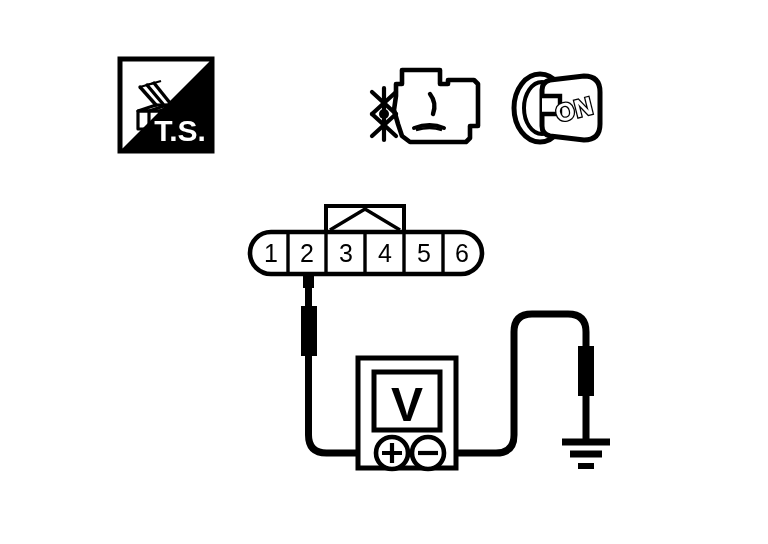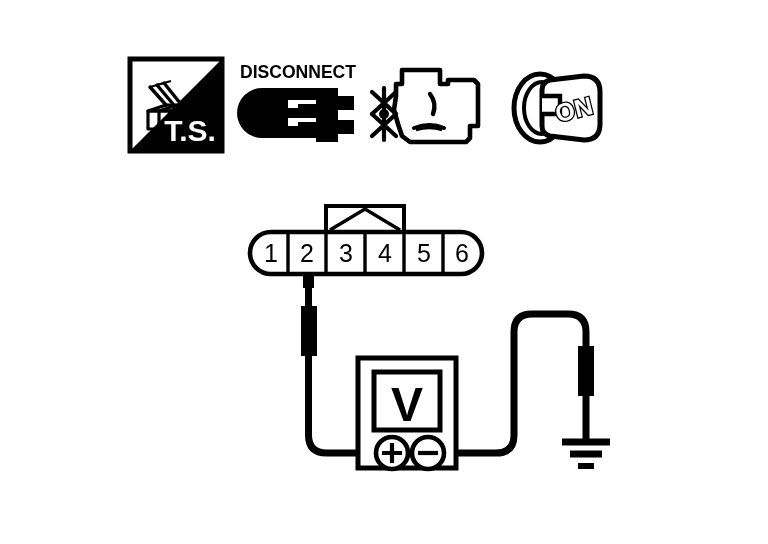--- a/index.html
+++ b/index.html
@@ -45,21 +45,21 @@
     white-space: nowrap;
   }
 </style>
 </head>
 <body>
 
 <div class="canvas">
 
   <div class="icon-row">
 
-    <div class="icon-box" style="left:128px; top:57px;">
+    <div class="icon-box" style="left:118px; top:57px;">
       <svg width="96" height="96" viewBox="0 0 96 96">
 
         <rect x="2" y="2" width="92" height="92" fill="#ffffff" stroke="#000" stroke-width="5"></rect>
 
         <polygon points="92,4 92,92 4,92" fill="#000000"></polygon>
 
         <g fill="none" stroke="#000" stroke-width="3.2" stroke-linejoin="round">
           <path d="M20,54 L20,72 L42,72 L42,54 Z"></path>
           <path d="M42,54 L42,72 L60,66 L60,48 Z"></path>
           <path d="M20,54 L42,54 L60,48 L38,48 Z"></path>
@@ -74,31 +74,20 @@
         </g>
         <g fill="none" stroke="#000" stroke-width="2.2">
           <path d="M22,30 L36,26"></path>
           <path d="M29,28 L43,24"></path>
         </g>
 
         <text x="62" y="84" font-family="'Liberation Sans', sans-serif" font-size="30" font-weight="bold" fill="#ffffff" text-anchor="middle">T.S.</text>
       </svg>
     </div>
 
-    <div class="icon-box" style="left:238px; top:60px;">
-      <svg width="122" height="96" viewBox="0 0 122 96">
-        <text x="2" y="18" font-family="'Liberation Sans', sans-serif" font-size="19" font-weight="bold" fill="#000" textLength="116" lengthAdjust="spacingAndGlyphs">DISCONNECT</text>
-
-        <path d="M24,28 h54 v12 h-28 v8 h28 v10 h-28 v8 h28 v12 h-54
-                 a22,22 0 0 1 0,-50 z" fill="#000000"></path>
-
-        <path d="M78,28 h22 v8 h16 v14 h-16 v10 h16 v14 h-16 v8 h-22
-                 v-12 h-18 v-8 h18 v-10 h-18 v-8 h18 z" fill="#000000"></path>
-      </svg>
-    </div>
 
     <div class="icon-box" style="left:366px; top:58px;">
       <svg width="124" height="98" viewBox="0 0 124 98">
 
         <path d="M30,38
                  L30,26 L36,26 L36,12 L74,12 L74,26 L82,26 L82,22
                  L108,22 L112,26 L112,68 L104,68 L104,80 L100,84
                  L44,84 L36,78 L32,66 L28,52 Z" fill="#ffffff" stroke="#000" stroke-width="4.6" stroke-linejoin="round"></path>
 
         <path d="M64,36 q7,9 3,20" fill="none" stroke="#000" stroke-width="4.4" stroke-linecap="round"></path>

